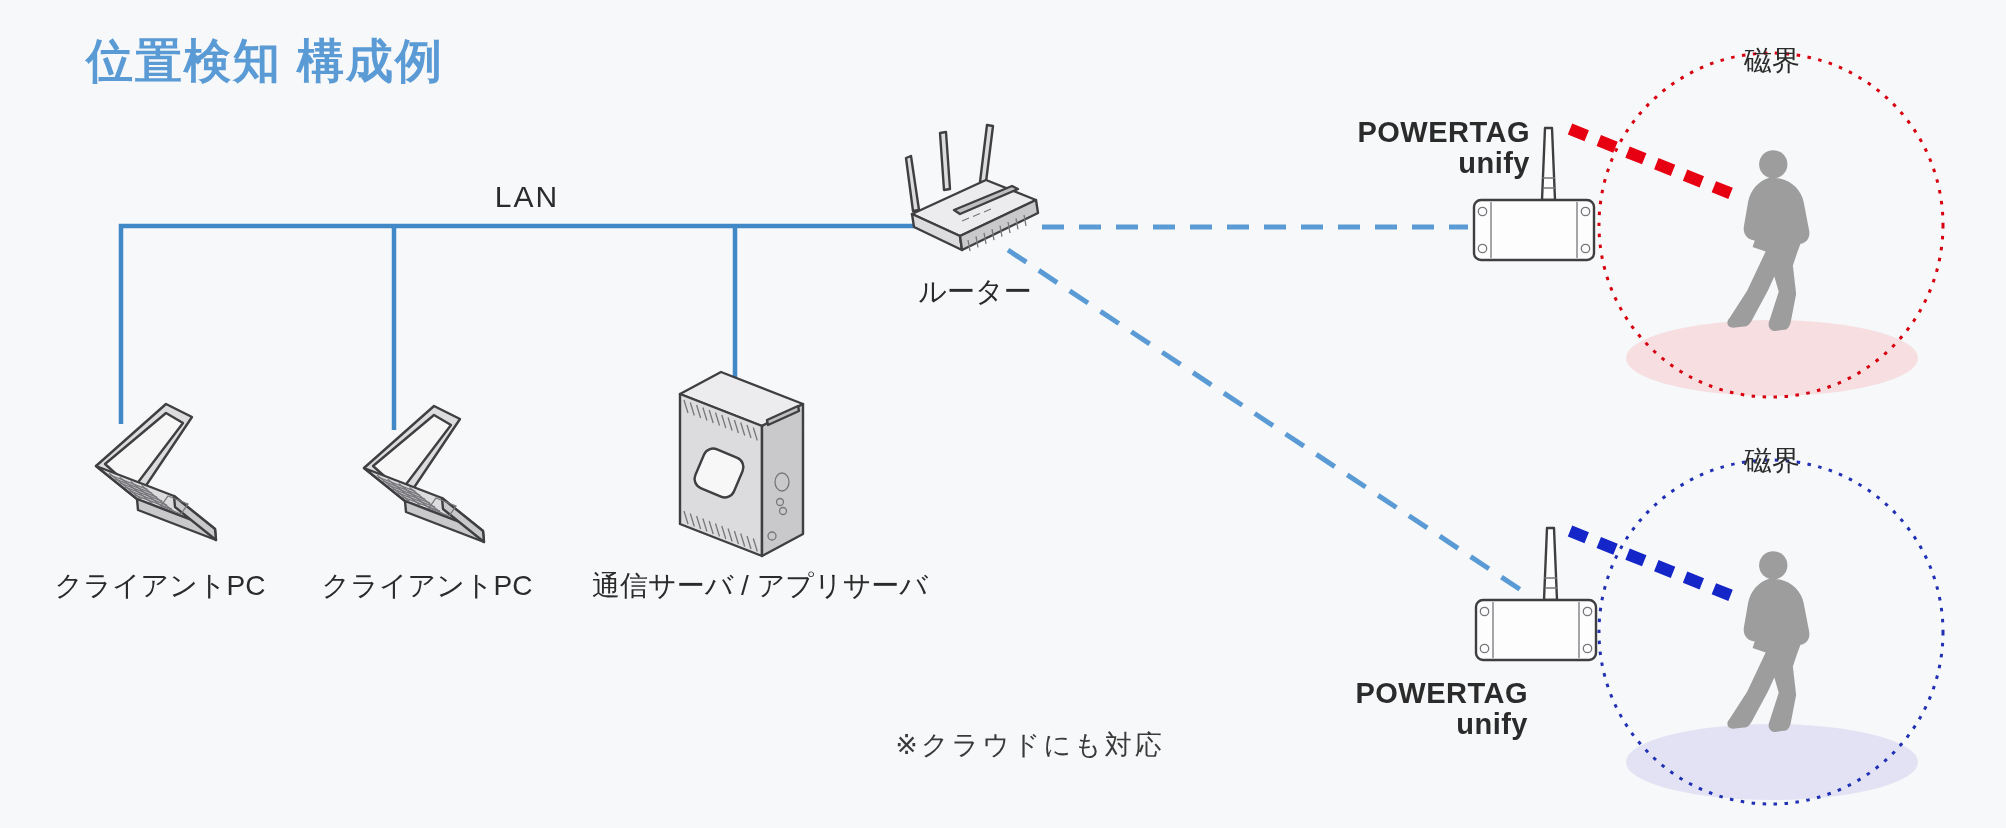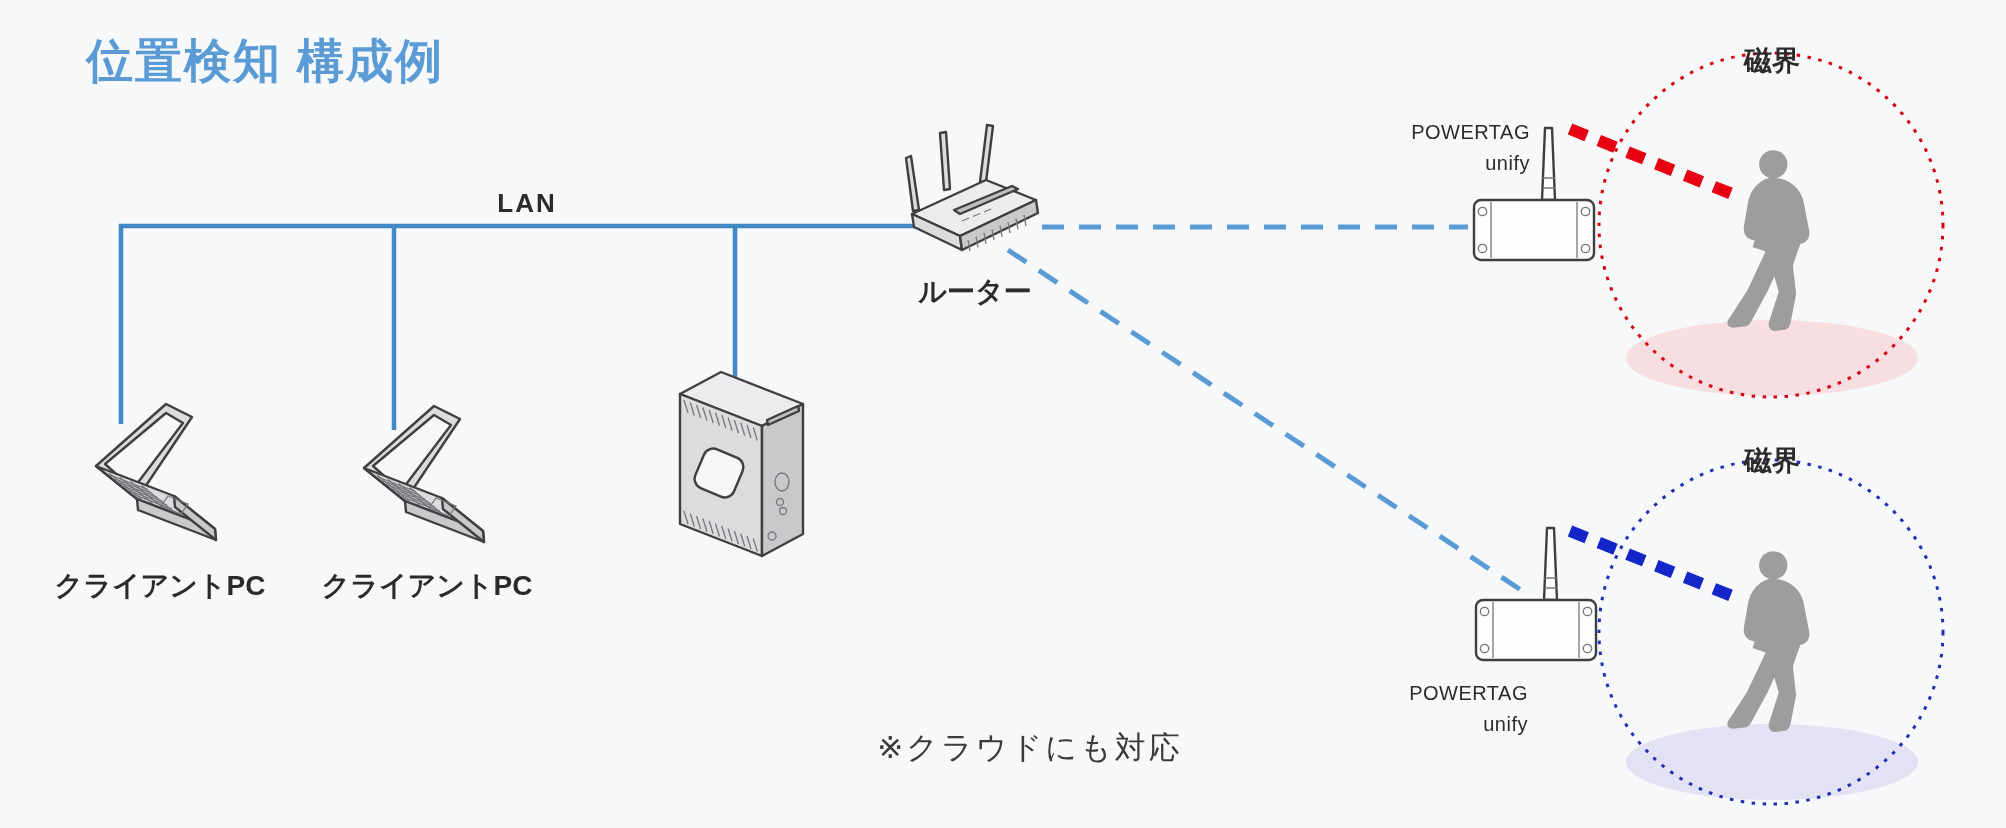--- a/index.html
+++ b/index.html
@@ -6,38 +6,38 @@
     --bg:#f7f8f9; --title-blue:#5b9bd5; --lan-line:#4089c6; --dashed-link:#5b9bd5;
     --beam-red:#e60012; --beam-blue:#1426c8; --circle-red:#d7000f; --circle-blue:#2030b4;
     --floor-pink:#f6dee1; --floor-lavender:#e2e2f4; --person-gray:#9d9d9d;
     --text-dark:#2b2b2b; --note-gray:#3a3a3a;
     --dev-stroke:#3f3f42;
   }
   html,body{margin:0;padding:0;background:var(--bg);}
   .canvas{position:relative;width:2006px;height:828px;background:var(--bg);overflow:hidden;
           font-family:"Liberation Sans","DejaVu Sans",sans-serif;color:var(--text-dark);}
   .abs{position:absolute;}
-  .lbl{font-weight:bold;color:var(--text-dark);white-space:nowrap;}
+  .lbl{font-weight:normal;color:var(--text-dark);white-space:nowrap;}
   .center{text-align:center;}
   .right{text-align:right;}
 
   .title{left:86px;top:30px;font-size:47px;font-weight:bold;color:var(--title-blue);letter-spacing:2px;}
-  .lan-label{left:467px;top:188px;width:120px;font-size:26px;letter-spacing:2px;}
+  .lan-label{left:467px;top:180px;width:120px;font-size:30px;letter-spacing:2px;}
   .lan-link-label{left:1085px;top:185px;font-size:28px;letter-spacing:1px;}
   .router-label{left:895px;top:261px;width:160px;font-size:28px;margin-top:12px;}
   .client1-label{left:40px;top:567px;width:240px;font-size:28px;}
   .client2-label{left:307px;top:567px;width:240px;font-size:28px;}
   .server-label{left:560px;top:567px;width:400px;font-size:28px;}
-  .ptag{width:200px;font-size:20px;font-weight:400;line-height:31px;letter-spacing:.5px;}
+  .ptag{width:200px;font-size:29px;font-weight:700;line-height:31px;letter-spacing:.5px;}
   .ptag-top{left:1330px;top:117px;}
   .ptag-bottom{left:1328px;top:678px;}
   .field-label{width:104px;font-size:28px;}
   .field-top{left:1720px;top:42px;}
   .field-bottom{left:1720px;top:442px;}
-  .note{left:860px;top:727px;width:340px;font-size:31px;font-weight:400;letter-spacing:3px;color:var(--note-gray);}
+  .note{left:860px;top:727px;width:340px;font-size:27px;font-weight:400;letter-spacing:3px;color:var(--note-gray);}
 
   
   .lan-solid{stroke:var(--lan-line);stroke-width:4.5;fill:none;}
   .lan-dashed{stroke:var(--dashed-link);stroke-width:5;stroke-dasharray:22 15;fill:none;}
   .beam-red{stroke:var(--beam-red);stroke-width:12;stroke-dasharray:18 13;fill:none;}
   .beam-blue{stroke:var(--beam-blue);stroke-width:12;stroke-dasharray:18 13;fill:none;}
   .circ-red{stroke:var(--circle-red);stroke-width:3;stroke-dasharray:3.5 7.5;fill:none;}
   .circ-blue{stroke:var(--circle-blue);stroke-width:3;stroke-dasharray:3.5 7.5;fill:none;}
   .floor-pink{fill:var(--floor-pink);}
   .floor-lav{fill:var(--floor-lavender);}
@@ -151,20 +151,21 @@
   <svg class="abs" style="left:0;top:0" width="2006" height="828" viewBox="0 0 2006 828">
     <line class="beam-red" x1="1570" y1="129" x2="1742" y2="198"></line>
     <line class="beam-blue" x1="1570" y1="531" x2="1742" y2="600"></line>
   </svg>
 
   <div class="abs title">位置検知 構成例</div>
   <div class="abs lbl center lan-label">LAN</div>
   <div class="abs lbl center router-label">ルーター</div>
   <div class="abs lbl center client1-label">クライアントPC</div>
   <div class="abs lbl center client2-label">クライアントPC</div>
+  <div class="abs lbl center server-label">通信サーバ / アプリサーバ</div>
 
   <div class="abs ptag ptag-top right">
     <div>POWERTAG</div>
     <div>unify</div>
   </div>
   <div class="abs ptag ptag-bottom right">
     <div>POWERTAG</div>
     <div>unify</div>
   </div>
 

